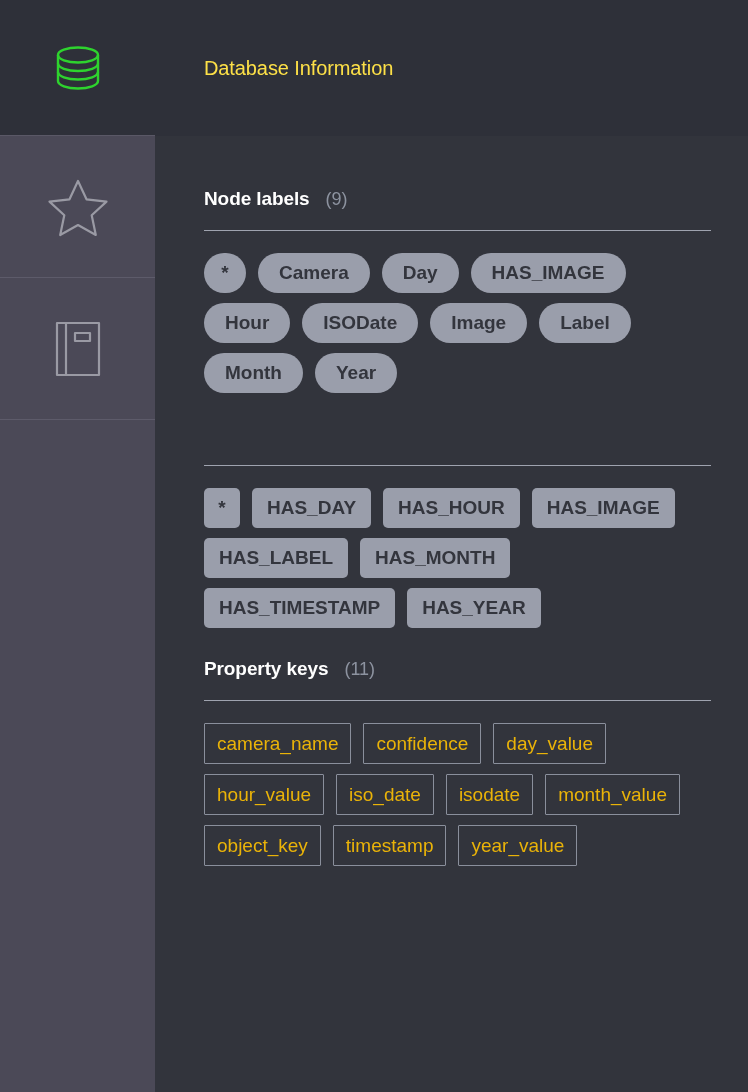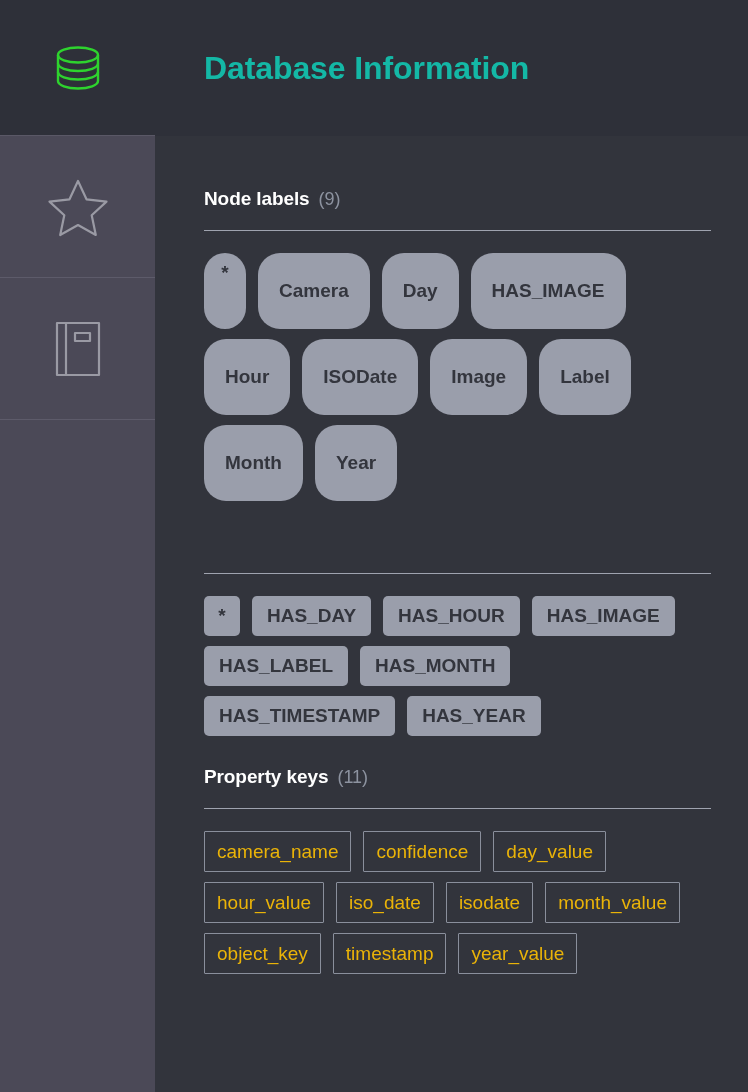--- a/index.html
+++ b/index.html
@@ -63,40 +63,40 @@
   #page-header {
     height: 136px;
     flex: 0 0 136px;
     background: #2e3039;
     display: flex;
     align-items: center;
     padding-left: 49px;
   }
 
   #page-title {
-    color: #14b8a6;
-    font-size: 32px;
-    font-weight: bold;
+    color: #fde047;
+    font-size: 20px;
+    font-weight: normal;
     letter-spacing: -0.1px;
   }
 
   #content {
     flex: 1 1 auto;
     padding: 0 38px 0 49px;
     overflow: hidden;
   }
 
   .section {
     padding-top: 0;
   }
 
   .section-head {
     display: flex;
     align-items: baseline;
-    gap: 9px;
+    gap: 16px;
   }
 
   .section-title {
     color: #ffffff;
     font-size: 19px;
     font-weight: bold;
     letter-spacing: -0.1px;
   }
 
   .section-count {
@@ -120,21 +120,21 @@
     align-content: flex-start;
   }
 
   
   .chip-pill {
     background: #9a9eab;
     color: #33353d;
     font-size: 19px;
     font-weight: bold;
     border-radius: 22px;
-    padding: 25px 21px;
+    padding: 7px 21px;
     line-height: 26px;
     white-space: nowrap;
     cursor: pointer;
     user-select: none;
   }
   .chip-pill.star {
     padding: 7px 16px;
     min-width: 42px;
     text-align: center;
   }

